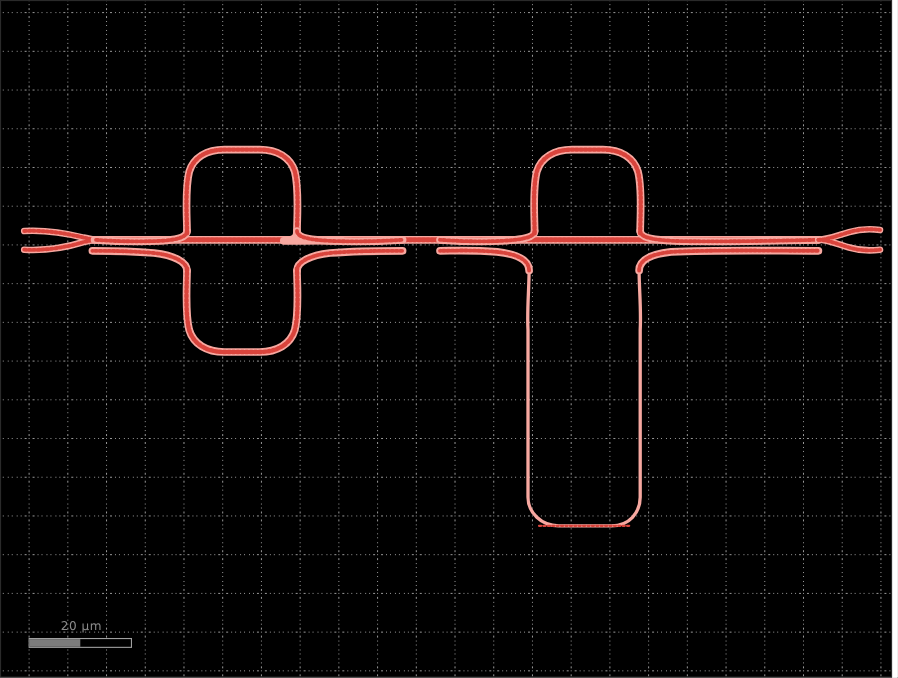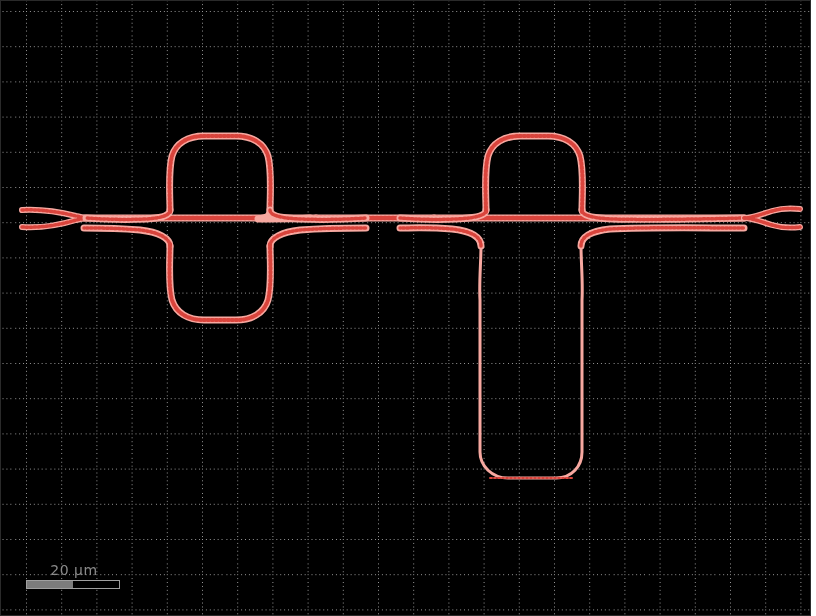--- a/index.html
+++ b/index.html
@@ -31,21 +31,21 @@
   }
 
   
   #scalebar{
     position:absolute;left:26px;top:563px;
     width:96px;height:34px;
   }
   #scalebar-label{
     position:absolute;left:0;top:0;width:96px;
     text-align:center;
-    font-size:14px;color:#8a8a8a;
+    font-size:11px;color:#8a8a8a;
     letter-spacing:.5px;line-height:14px;
     white-space:nowrap;
   }
   #scalebar-bar{
     position:absolute;left:0;top:17px;
     width:94px;height:9px;
     border:1px solid #a0a0a0;
     box-sizing:border-box;
     background:#000;
   }

